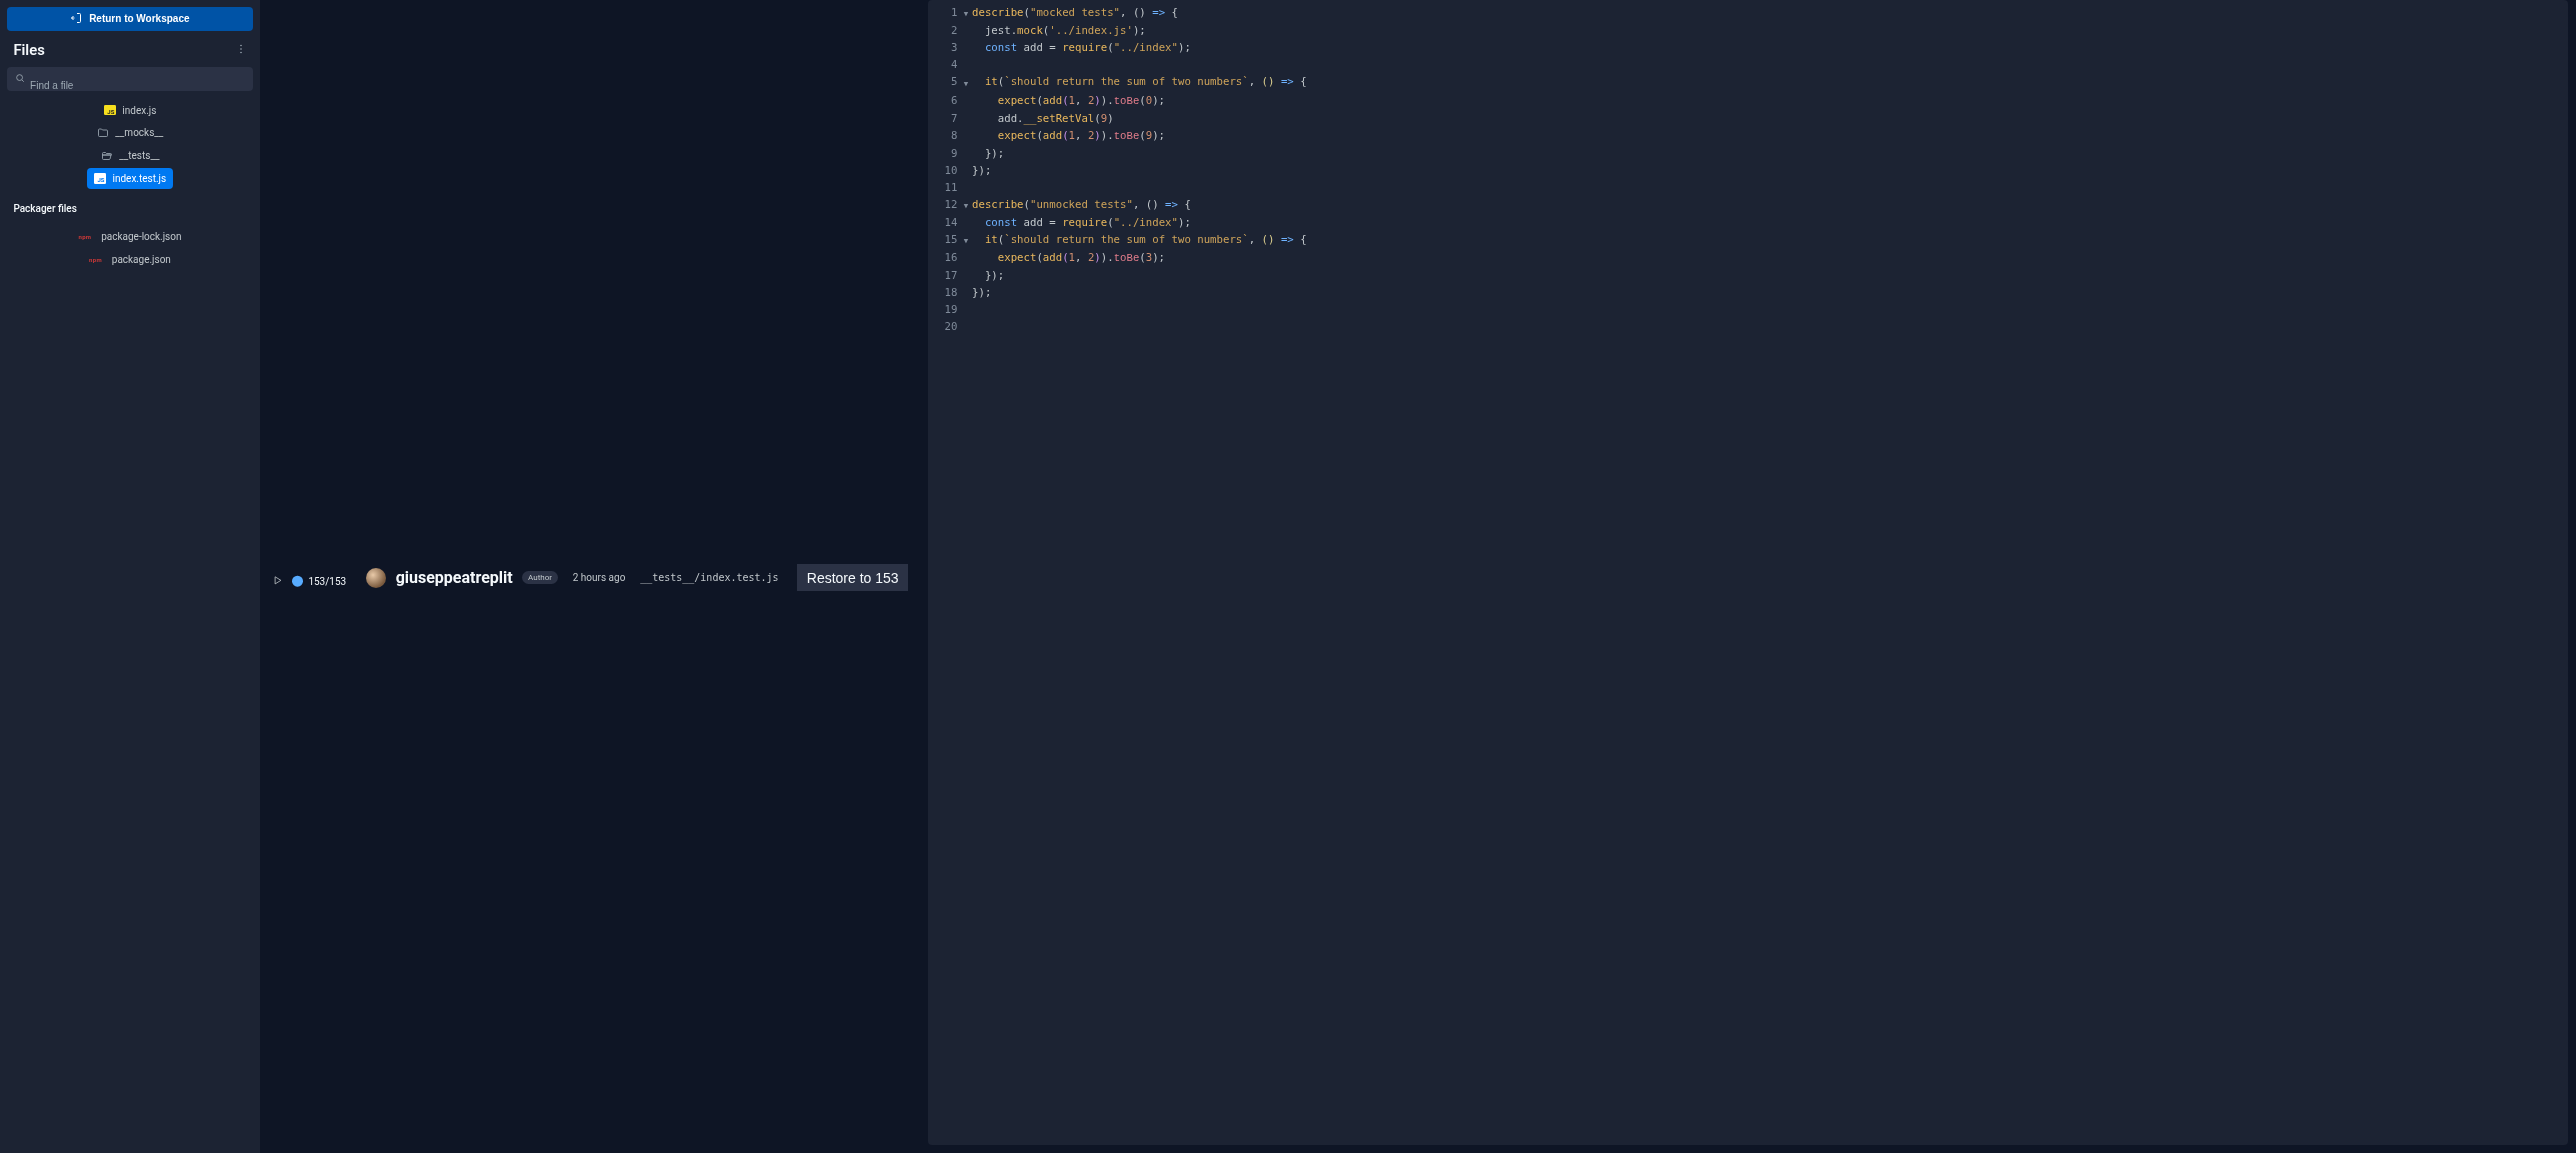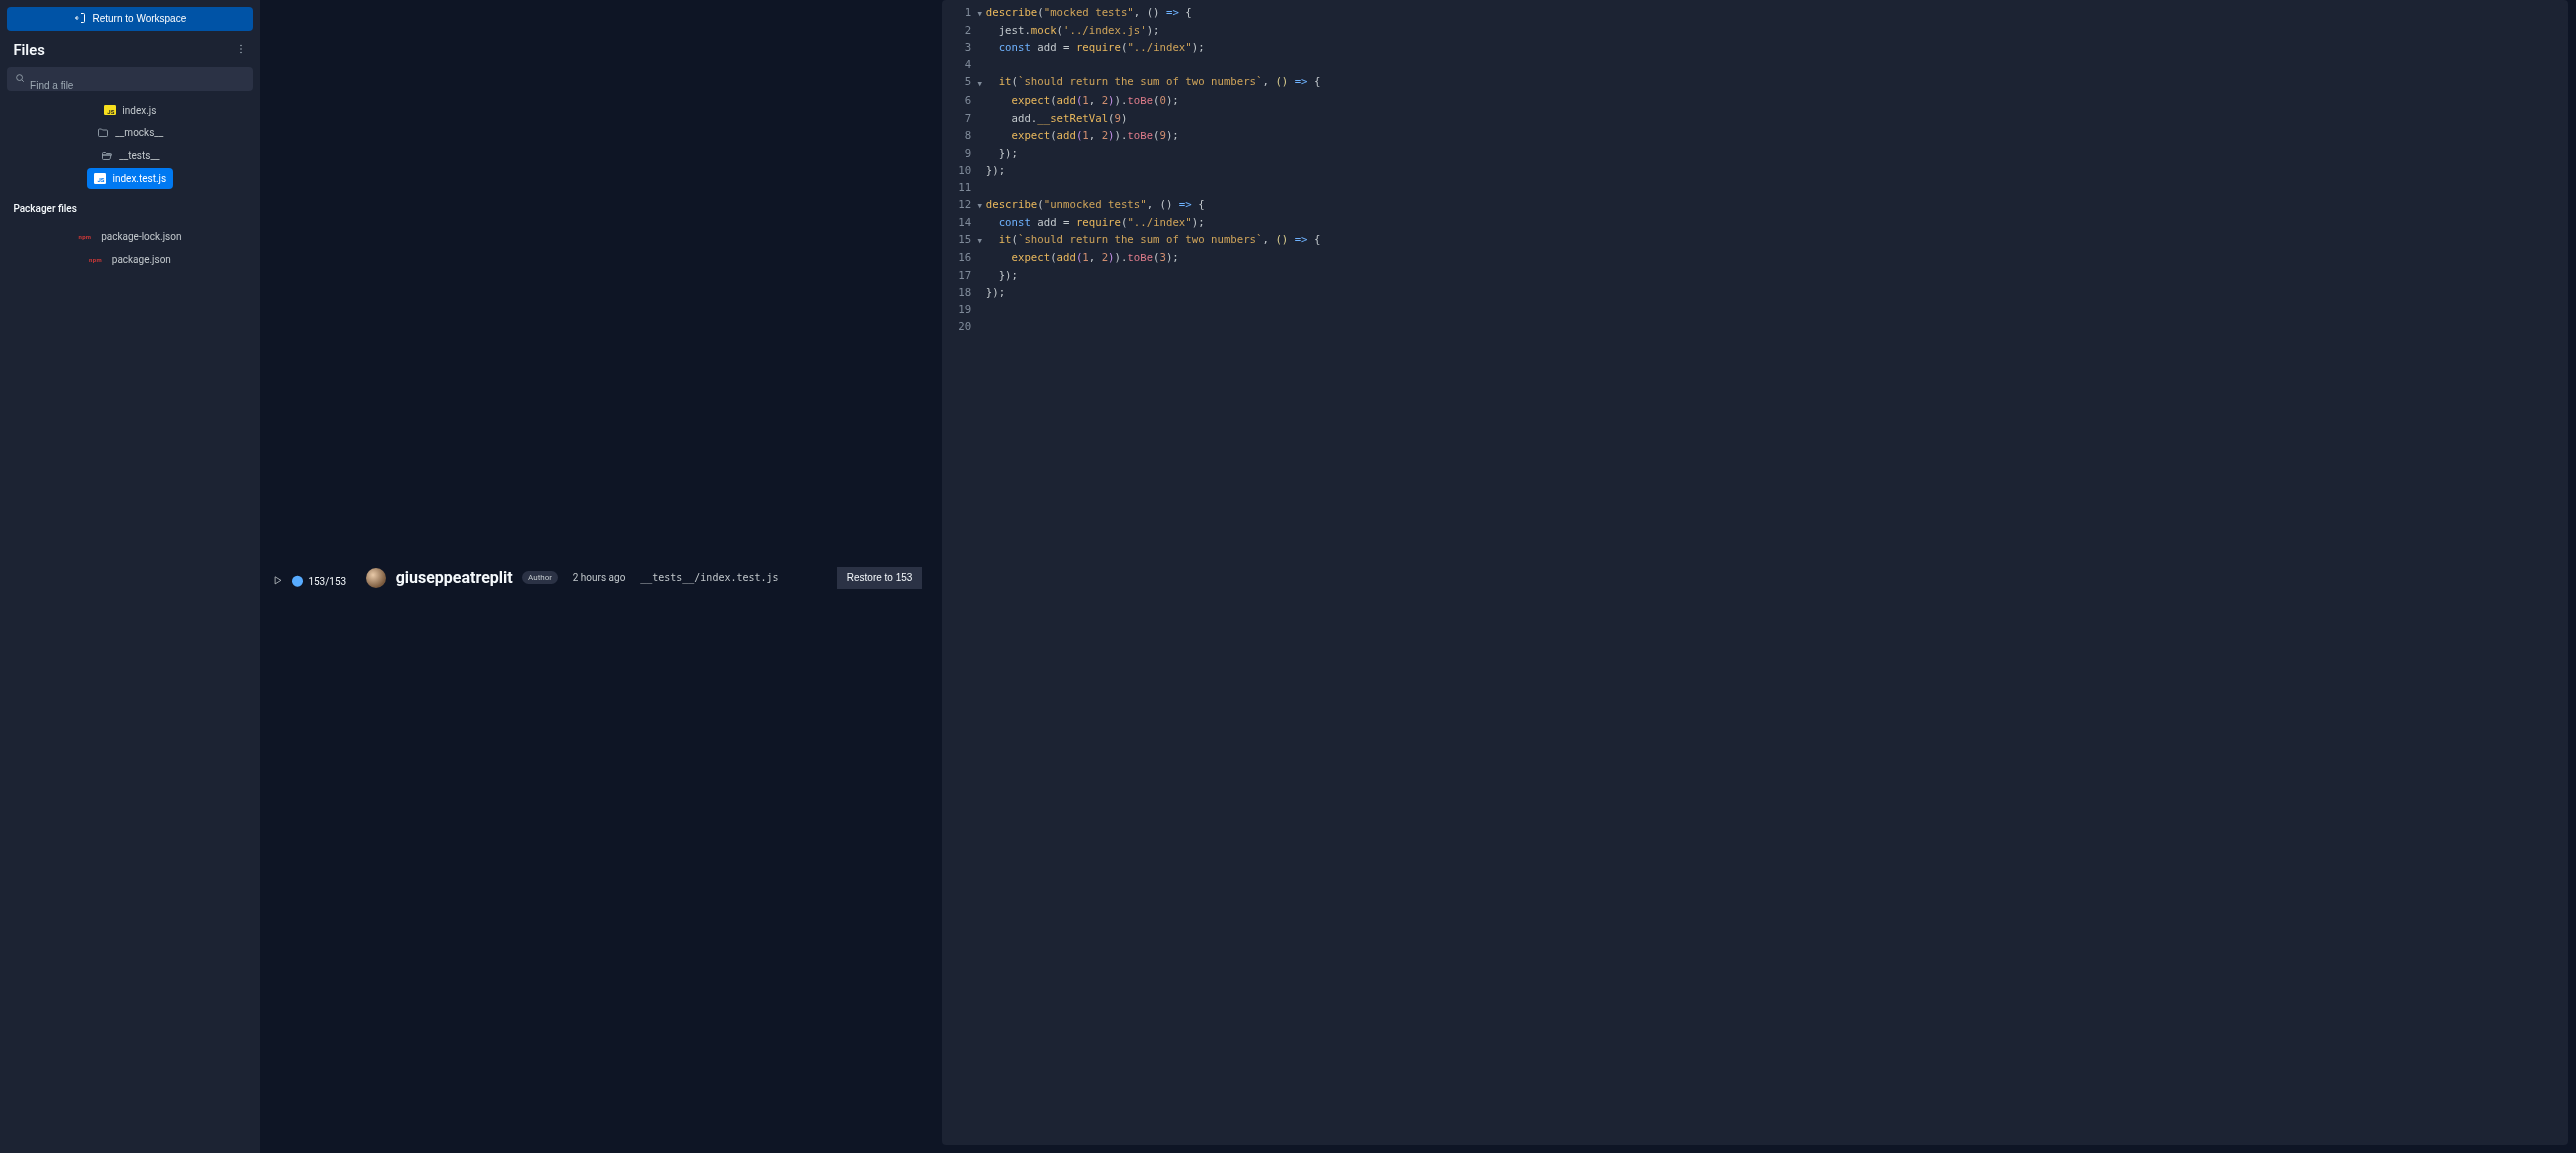--- a/index.html
+++ b/index.html
@@ -23,21 +23,21 @@
     padding: 6.7px;
     gap: 4px;
   }
   .return-btn {
     background: #0053a6;
     color: #fff;
     border: none;
     border-radius: 4px;
     height: 24px;
     font-size: 10px;
-    font-weight: 400;
+    font-weight: 700;
     display: flex;
     align-items: center;
     justify-content: center;
     gap: 6.7px;
     cursor: pointer;
   }
   .return-btn svg { width: 12px; height: 12px; fill: none; stroke: #fff; stroke-width: 2; }
 
   .files-header {
     display: flex;
@@ -132,23 +132,22 @@
   .author { color: #f5f9fc; font-size: 16px; font-weight: 700; }
   .badge {
     background: #2b3245; color: #c2c8cc; font-size: 8px;
     padding: 2px 6px; border-radius: 6.7px;
   }
   .age { color: #c2c8cc; font-size: 10px; margin-left: 5.4px; }
   .path { color: #c2c8cc; font-size: 10px; font-family: ui-monospace, Menlo, Consolas, monospace; margin-left: 5.4px; }
   .spacer { flex: 1; }
   .restore-btn {
     background: #2b3245; color: #f5f9fc; border: none;
-    padding: 5.4px 9.4px; border-radius: 0; font-size: 10px;
+    padding: 5.4px 9.4px; border-radius: 0; font-size: 14px;
     cursor: pointer;
-    margin-left: 40px;
   }
 
   
   .editor {
     flex: 1; background: #1c2333; border-radius: 4px;
     margin: 0 8px 8px 8px;
     font-family: ui-monospace, "SF Mono", Menlo, Consolas, monospace;
     font-size: 10.7px; line-height: 17px;
     overflow: auto;
     padding-top: 4px;

